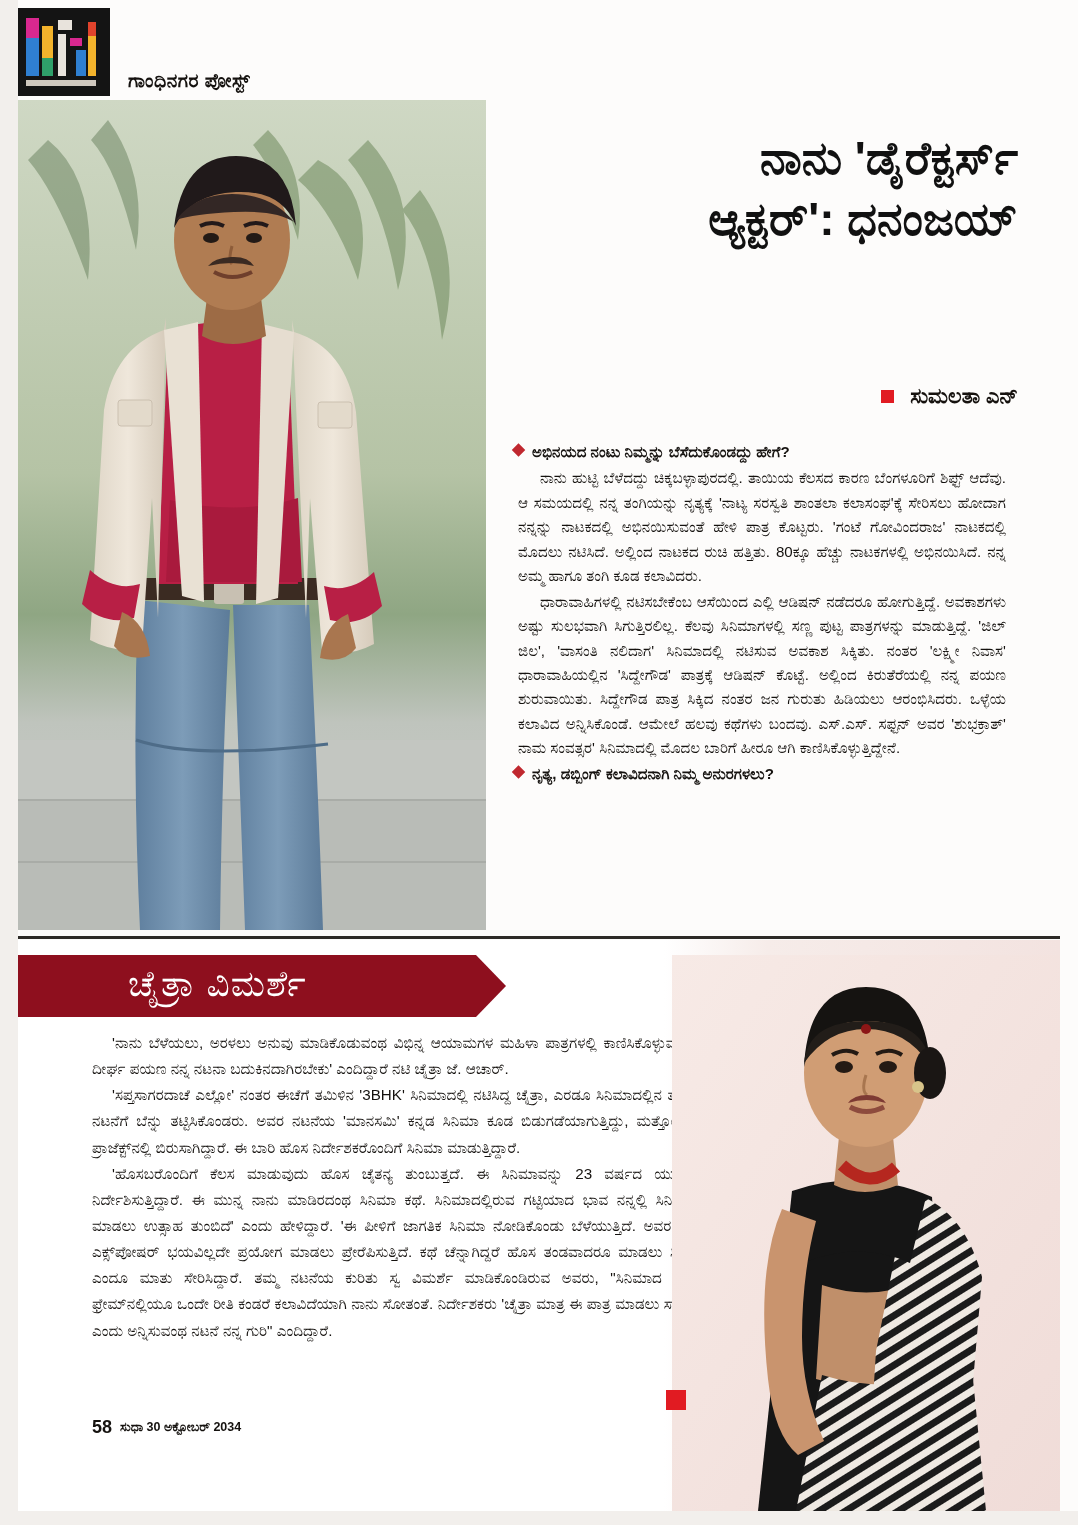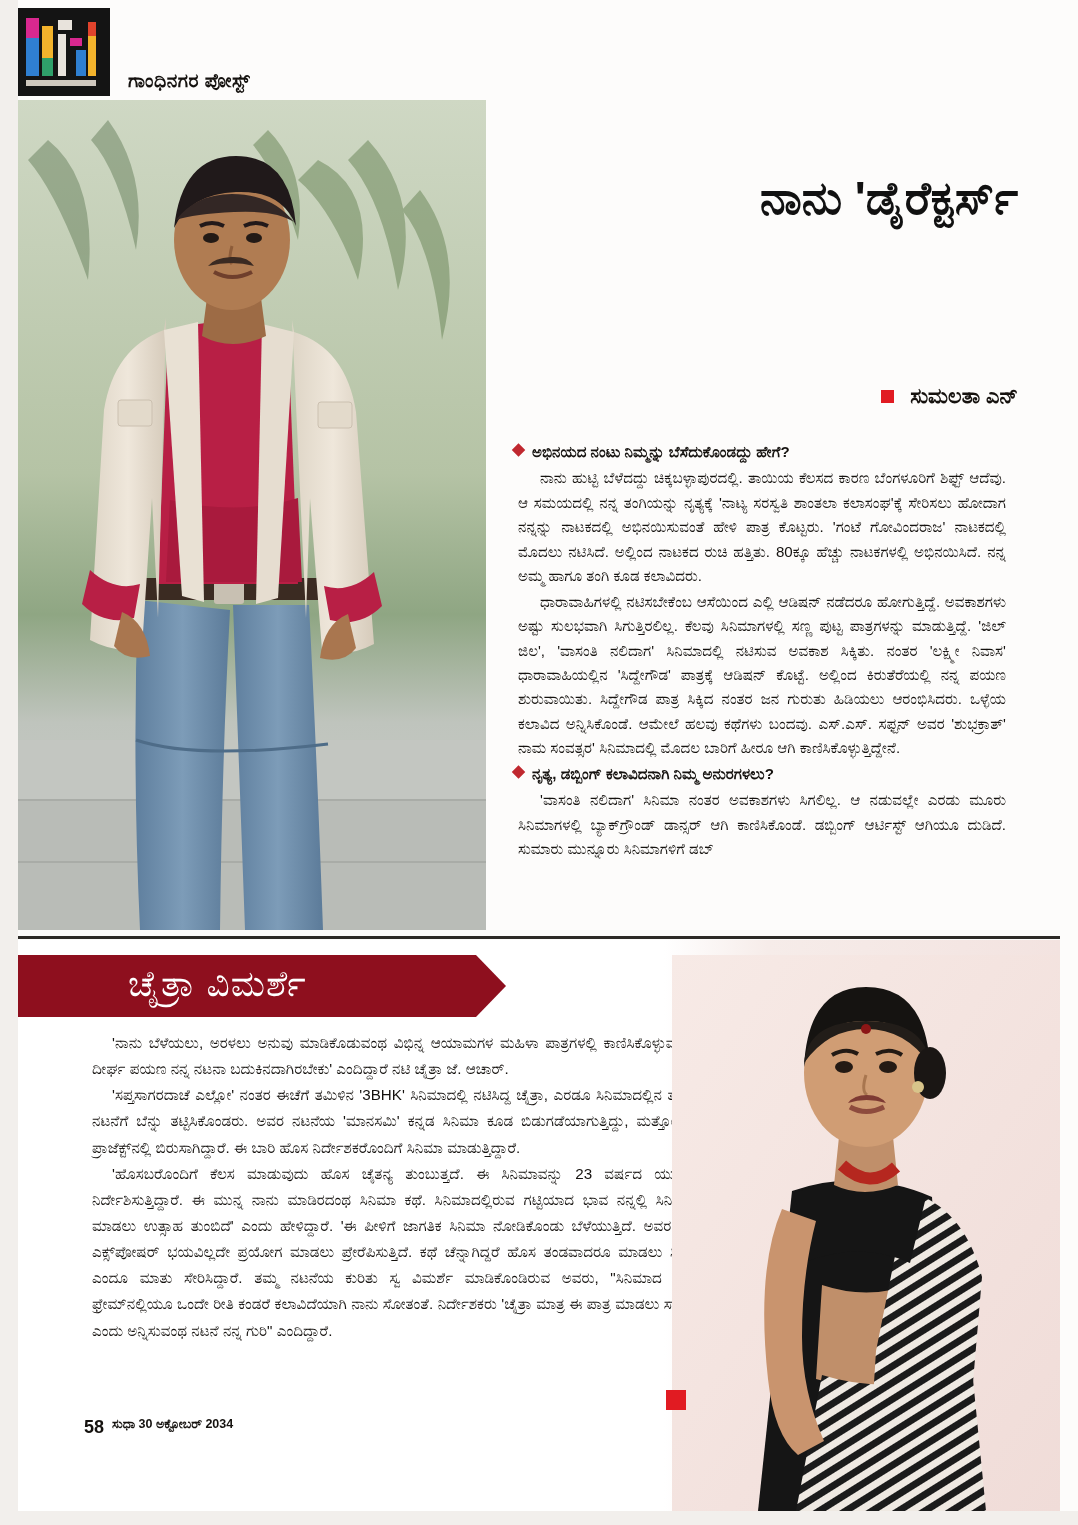--- a/index.html
+++ b/index.html
@@ -30,21 +30,20 @@
     position:absolute;left:18px;top:100px;width:468px;height:830px;
     overflow:hidden;
   }
   .hero-photo svg{display:block;}
 
   
   .headline{
     position:absolute;left:498px;top:128px;width:520px;
     font-size:46px;line-height:1.32;font-weight:bold;color:#111;
     text-align:right;
-    margin-top:40px;
   }
   .byline{
     position:absolute;right:60px;top:384px;
     font-size:21px;font-weight:bold;color:#16120f;
     display:flex;align-items:center;gap:16px;justify-content:flex-end;
   }
   .byline .sq{width:13px;height:13px;background:#e11b22;display:inline-block;}
 
   
   .interview{
@@ -83,21 +82,21 @@
   .review p{margin:0;text-indent:20px;}
 
   .actress-photo{
     position:absolute;left:672px;top:955px;width:388px;height:556px;overflow:hidden;
   }
   .actress-photo svg{display:block;}
 
   .end-sq{position:absolute;left:666px;top:1390px;width:20px;height:20px;background:#e11b22;}
 
   .folio{
-    position:absolute;left:84px;top:1417px;display:flex;align-items:flex-start;gap:8px;
+    position:absolute;left:92px;top:1417px;display:flex;align-items:center;gap:8px;
     font-size:14px;color:#15120f;font-weight:bold;
   }
   .folio .pg{font-size:18px;}
   .folio .dt{font-size:12.5px;font-weight:bold;}
 </style>
 </head>
 <body>
 
 <div class="page">
 
@@ -196,39 +195,39 @@
       <path d="M182 126 q12-6 24 0" stroke="#22191a" stroke-width="4" fill="none"></path>
       <path d="M226 126 q12-6 24 0" stroke="#22191a" stroke-width="4" fill="none"></path>
       <path d="M214 146 q-4 14 0 18" stroke="#8d5c39" stroke-width="3" fill="none"></path>
       <path d="M196 172 q18 10 38 0" stroke="#6f3f2c" stroke-width="4" fill="none"></path>
       <path d="M190 166 q24 -6 46 0 q-6 -10 -23 -9 q-17 1 -23 9z" fill="#3a2a22"></path>
     </svg>
   </div>
 
   <div class="headline">
     <div>ನಾನು 'ಡೈರೆಕ್ಟರ್ಸ್</div>
+    <div>ಆ್ಯಕ್ಟರ್': ಧನಂಜಯ್</div>
   </div>
 
   <div class="byline">
     <span class="sq"></span>
     <span>ಸುಮಲತಾ ಎನ್</span>
   </div>
 
   <div class="interview">
     <div class="q">
       <span class="dia">◆</span>
       <span>ಅಭಿನಯದ ನಂಟು ನಿಮ್ಮನ್ನು ಬೆಸೆದುಕೊಂಡದ್ದು ಹೇಗೆ?</span>
     </div>
     <p>ನಾನು ಹುಟ್ಟಿ ಬೆಳೆದದ್ದು ಚಿಕ್ಕಬಳ್ಳಾಪುರದಲ್ಲಿ. ತಾಯಿಯ ಕೆಲಸದ ಕಾರಣ ಬೆಂಗಳೂರಿಗೆ ಶಿಫ್ಟ್ ಆದೆವು. ಆ ಸಮಯದಲ್ಲಿ ನನ್ನ ತಂಗಿಯನ್ನು ನೃತ್ಯಕ್ಕೆ 'ನಾಟ್ಯ ಸರಸ್ವತಿ ಶಾಂತಲಾ ಕಲಾಸಂಘ'ಕ್ಕೆ ಸೇರಿಸಲು ಹೋದಾಗ ನನ್ನನ್ನು ನಾಟಕದಲ್ಲಿ ಅಭಿನಯಿಸುವಂತೆ ಹೇಳಿ ಪಾತ್ರ ಕೊಟ್ಟರು. 'ಗಂಟೆ ಗೋವಿಂದರಾಜ' ನಾಟಕದಲ್ಲಿ ಮೊದಲು ನಟಿಸಿದೆ. ಅಲ್ಲಿಂದ ನಾಟಕದ ರುಚಿ ಹತ್ತಿತು. 80ಕ್ಕೂ ಹೆಚ್ಚು ನಾಟಕಗಳಲ್ಲಿ ಅಭಿನಯಿಸಿದೆ. ನನ್ನ ಅಮ್ಮ ಹಾಗೂ ತಂಗಿ ಕೂಡ ಕಲಾವಿದರು.</p>
     <p>ಧಾರಾವಾಹಿಗಳಲ್ಲಿ ನಟಿಸಬೇಕೆಂಬ ಆಸೆಯಿಂದ ಎಲ್ಲಿ ಆಡಿಷನ್ ನಡೆದರೂ ಹೋಗುತ್ತಿದ್ದೆ. ಅವಕಾಶಗಳು ಅಷ್ಟು ಸುಲಭವಾಗಿ ಸಿಗುತ್ತಿರಲಿಲ್ಲ. ಕೆಲವು ಸಿನಿಮಾಗಳಲ್ಲಿ ಸಣ್ಣ ಪುಟ್ಟ ಪಾತ್ರಗಳನ್ನು ಮಾಡುತ್ತಿದ್ದೆ. 'ಜಿಲ್ ಜಿಲ', 'ವಾಸಂತಿ ನಲಿದಾಗ' ಸಿನಿಮಾದಲ್ಲಿ ನಟಿಸುವ ಅವಕಾಶ ಸಿಕ್ಕಿತು. ನಂತರ 'ಲಕ್ಷ್ಮೀ ನಿವಾಸ' ಧಾರಾವಾಹಿಯಲ್ಲಿನ 'ಸಿದ್ದೇಗೌಡ' ಪಾತ್ರಕ್ಕೆ ಆಡಿಷನ್ ಕೊಟ್ಟೆ. ಅಲ್ಲಿಂದ ಕಿರುತೆರೆಯಲ್ಲಿ ನನ್ನ ಪಯಣ ಶುರುವಾಯಿತು. ಸಿದ್ದೇಗೌಡ ಪಾತ್ರ ಸಿಕ್ಕಿದ ನಂತರ ಜನ ಗುರುತು ಹಿಡಿಯಲು ಆರಂಭಿಸಿದರು. ಒಳ್ಳೆಯ ಕಲಾವಿದ ಅನ್ನಿಸಿಕೊಂಡೆ. ಆಮೇಲೆ ಹಲವು ಕಥೆಗಳು ಬಂದವು. ಎಸ್.ಎಸ್. ಸಫ್ಟನ್ ಅವರ 'ಶುಭಕ್ರಾತ್' ನಾಮ ಸಂವತ್ಸರ' ಸಿನಿಮಾದಲ್ಲಿ ಮೊದಲ ಬಾರಿಗೆ ಹೀರೂ ಆಗಿ ಕಾಣಿಸಿಕೊಳ್ಳುತ್ತಿದ್ದೇನೆ.</p>
     <div class="q q2">
       <span class="dia">◆</span>
       <span>ನೃತ್ಯ, ಡಬ್ಬಿಂಗ್ ಕಲಾವಿದನಾಗಿ ನಿಮ್ಮ ಅನುರಗಳಲು?</span>
     </div>
-    <p>'ವಾಸಂತಿ ನಲಿದಾಗ' ಸಿನಿಮಾ ನಂತರ ಅವಕಾಶಗಳು ಸಿಗಲಿಲ್ಲ. ಆ ನಡುವಲ್ಲೇ ಎರಡು ಮೂರು ಸಿನಿಮಾಗಳಲ್ಲಿ ಬ್ಯಾಕ್‌ಗ್ರೌಂಡ್ ಡಾನ್ಸರ್ ಆಗಿ ಕಾಣಿಸಿಕೊಂಡೆ. ಡಬ್ಬಿಂಗ್ ಆರ್ಟಿಸ್ಟ್ ಆಗಿಯೂ ದುಡಿದೆ. ಸುಮಾರು ಮುನ್ನೂರು ಸಿನಿಮಾಗಳಿಗೆ ಡಬ್</p>
   </div>
 
   <div class="hrule"></div>
 
   <div class="lower-bg"></div>
   <div class="ribbon"></div>
   <div class="ribbon-text">ಚೈತ್ರಾ ವಿಮರ್ಶೆ</div>
 
   <div class="review">
     <p>'ನಾನು ಬೆಳೆಯಲು, ಅರಳಲು ಅನುವು ಮಾಡಿಕೊಡುವಂಥ ವಿಭಿನ್ನ ಆಯಾಮಗಳ ಮಹಿಳಾ ಪಾತ್ರಗಳಲ್ಲಿ ಕಾಣಿಸಿಕೊಳ್ಳುವಂಥ ದೀರ್ಘ ಪಯಣ ನನ್ನ ನಟನಾ ಬದುಕಿನದಾಗಿರಬೇಕು' ಎಂದಿದ್ದಾರೆ ನಟಿ ಚೈತ್ರಾ ಜೆ. ಆಚಾರ್.</p>

